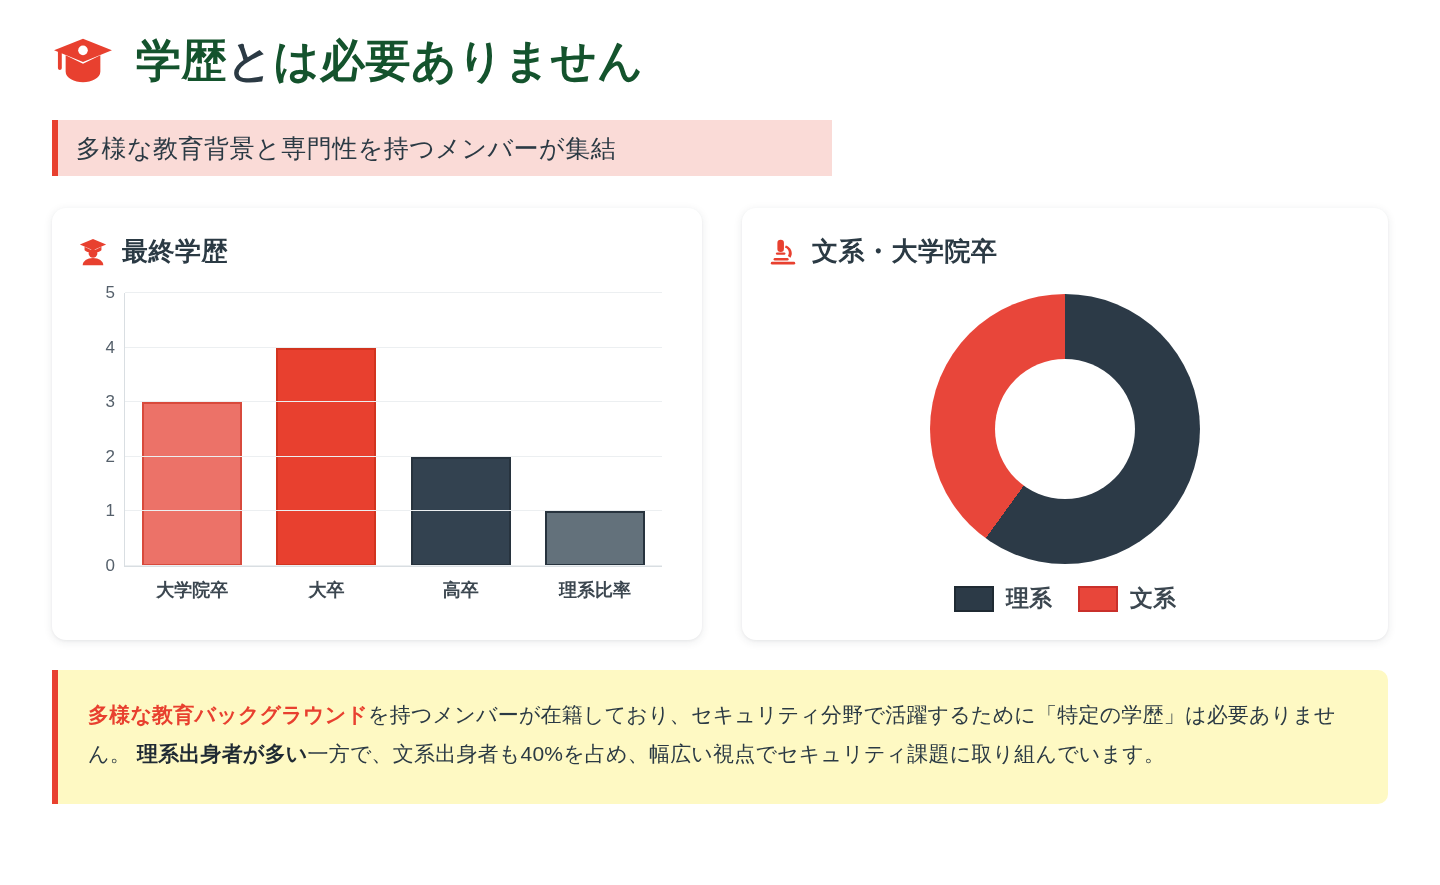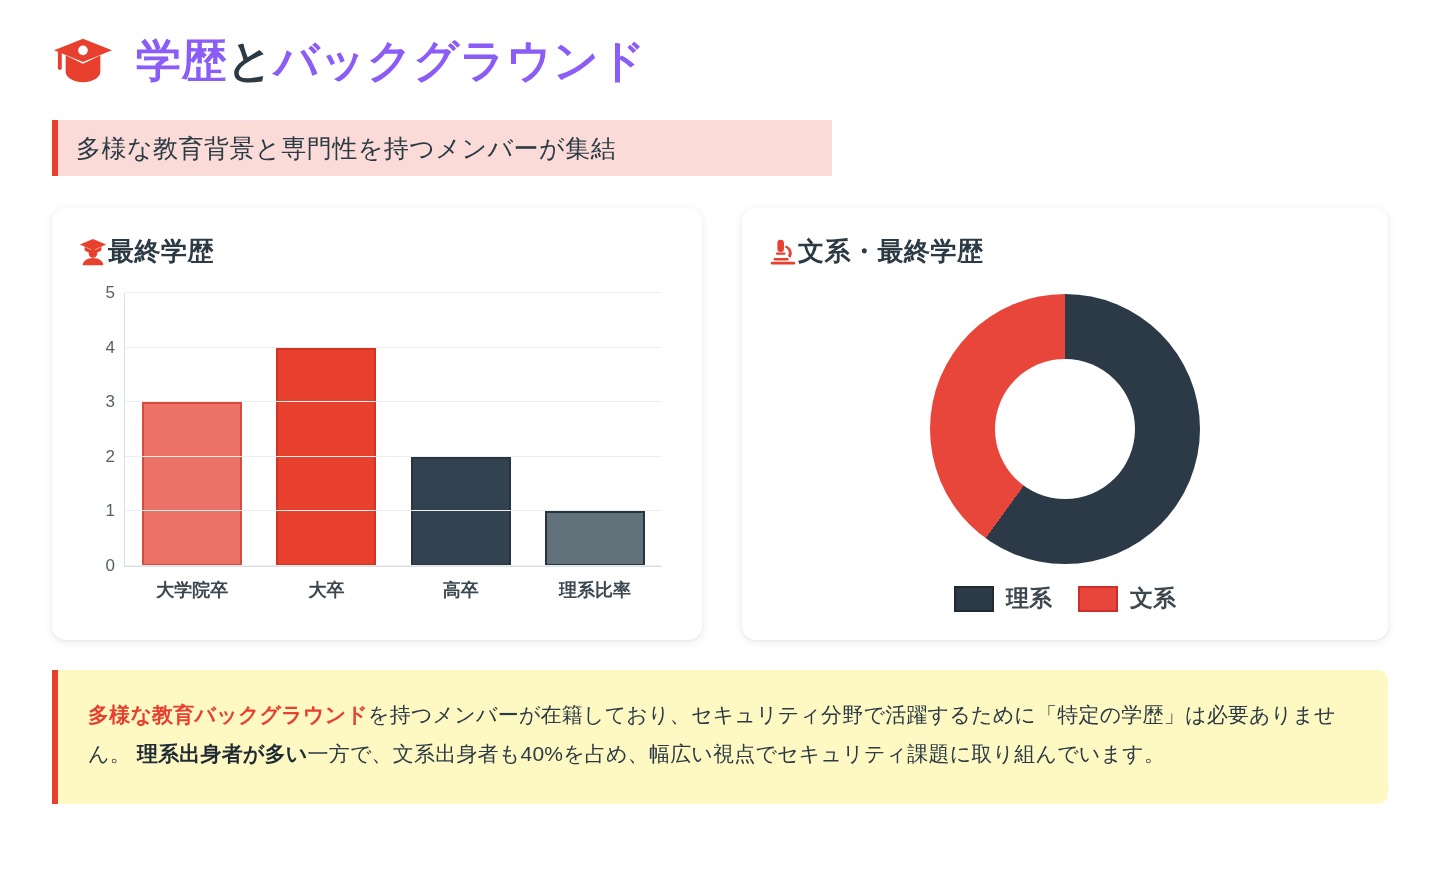--- a/index.html
+++ b/index.html
@@ -28,21 +28,21 @@
     height: 96px;
   }
   .cap-icon { width: 62px; height: 54px; flex: 0 0 auto; }
   .page-title {
     font-size: 45px;
     font-weight: 700;
     letter-spacing: 0.5px;
     line-height: 1;
     white-space: nowrap;
   }
-  .t-red { color: #8b5cf6; }
+  .t-red { color: #14532d; }
   .t-dark { color: #2B3A44; }
 
   
   .subtitle-banner {
     margin-top: 24px;
     width: 780px;
     height: 56px;
     background: #FADBD7;
     border-left: 6px solid #E8402F;
     display: flex;
@@ -67,20 +67,21 @@
     border-radius: 14px;
     box-shadow: 0 2px 10px rgba(30,40,50,0.09), 0 1px 3px rgba(30,40,50,0.05);
     width: 650px;
     height: 432px;
     padding: 26px 26px 18px 26px;
     position: relative;
   }
   .card-head {
     display: flex;
     align-items: center;
+    gap: 14px;
     margin-bottom: 6px;
   }
   .card-icon { width: 30px; height: 30px; flex: 0 0 auto; }
   .card-title {
     font-size: 26px;
     font-weight: 700;
     color: #2B3A44;
     letter-spacing: 0.5px;
   }
 
@@ -207,21 +208,21 @@
   <div class="page-header">
     <span class="cap-icon">
       <svg viewBox="0 0 64 56" width="62" height="54" aria-hidden="true">
         <path d="M32 6 L62 18 L32 30 L2 18 Z" fill="#E8402F"></path>
         <path d="M14 23 L14 40 C14 47 23 51 32 51 C41 51 50 47 50 40 L50 23 L32 32 Z" fill="#E8402F"></path>
         <circle cx="32" cy="18" r="5" fill="#ffffff"></circle>
         <path d="M6 19 L6 36 C6 39 10 39 10 36 L10 20 Z" fill="#E8402F"></path>
       </svg>
     </span>
     <div class="page-title">
-      <span class="t-red">学歴</span><span class="t-dark">と</span><span class="t-red">バックグラウンド</span>
+      <span class="t-red">学歴</span><span class="t-dark">と</span><span class="t-red">は必要ありません</span>
     </div>
   </div>
 
   <div class="subtitle-banner">
     <span class="subtitle-text">多様な教育背景と専門性を持つメンバーが集結</span>
   </div>
 
   <div class="cards-row">
 
     <div class="card">
@@ -277,21 +278,21 @@
       <div class="card-head">
         <span class="card-icon">
           <svg viewBox="0 0 32 32" width="30" height="30" aria-hidden="true">
             <rect x="10" y="3" width="7" height="13" rx="3.4" fill="#E8402F"></rect>
             <rect x="8.4" y="16.4" width="10.2" height="2.6" rx="1.3" fill="#E8402F"></rect>
             <path d="M19 9 C25 11 27 17 24 22 L21.2 20.2 C23.4 16.6 22 12.6 18 11.2 Z" fill="#E8402F"></path>
             <rect x="6" y="22.5" width="16" height="2.6" rx="1.3" fill="#E8402F"></rect>
             <rect x="3" y="26.5" width="26" height="2.8" rx="1.4" fill="#E8402F"></rect>
           </svg>
         </span>
-        <span class="card-title">文系・最終学歴</span>
+        <span class="card-title">文系・大学院卒</span>
       </div>
 
       <div class="donut-wrap">
         <div class="donut" id="donut-ring" style="background: conic-gradient(rgb(44, 58, 71) 0deg, rgb(44, 58, 71) 216deg, rgb(232, 70, 58) 216deg, rgb(232, 70, 58) 360deg);">
           <div class="donut-hole"></div>
         </div>
       </div>
 
       <div class="legend" id="donut-legend">
           <div class="legend-item">

